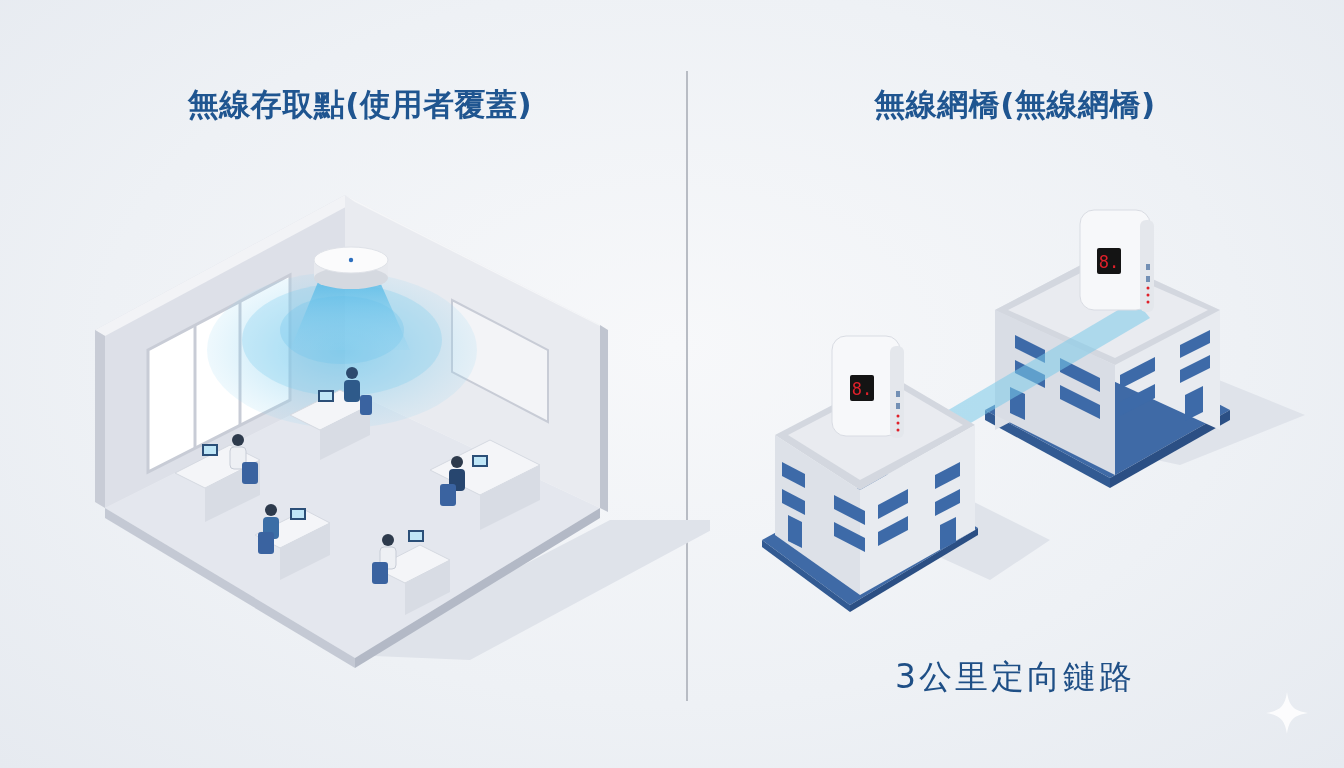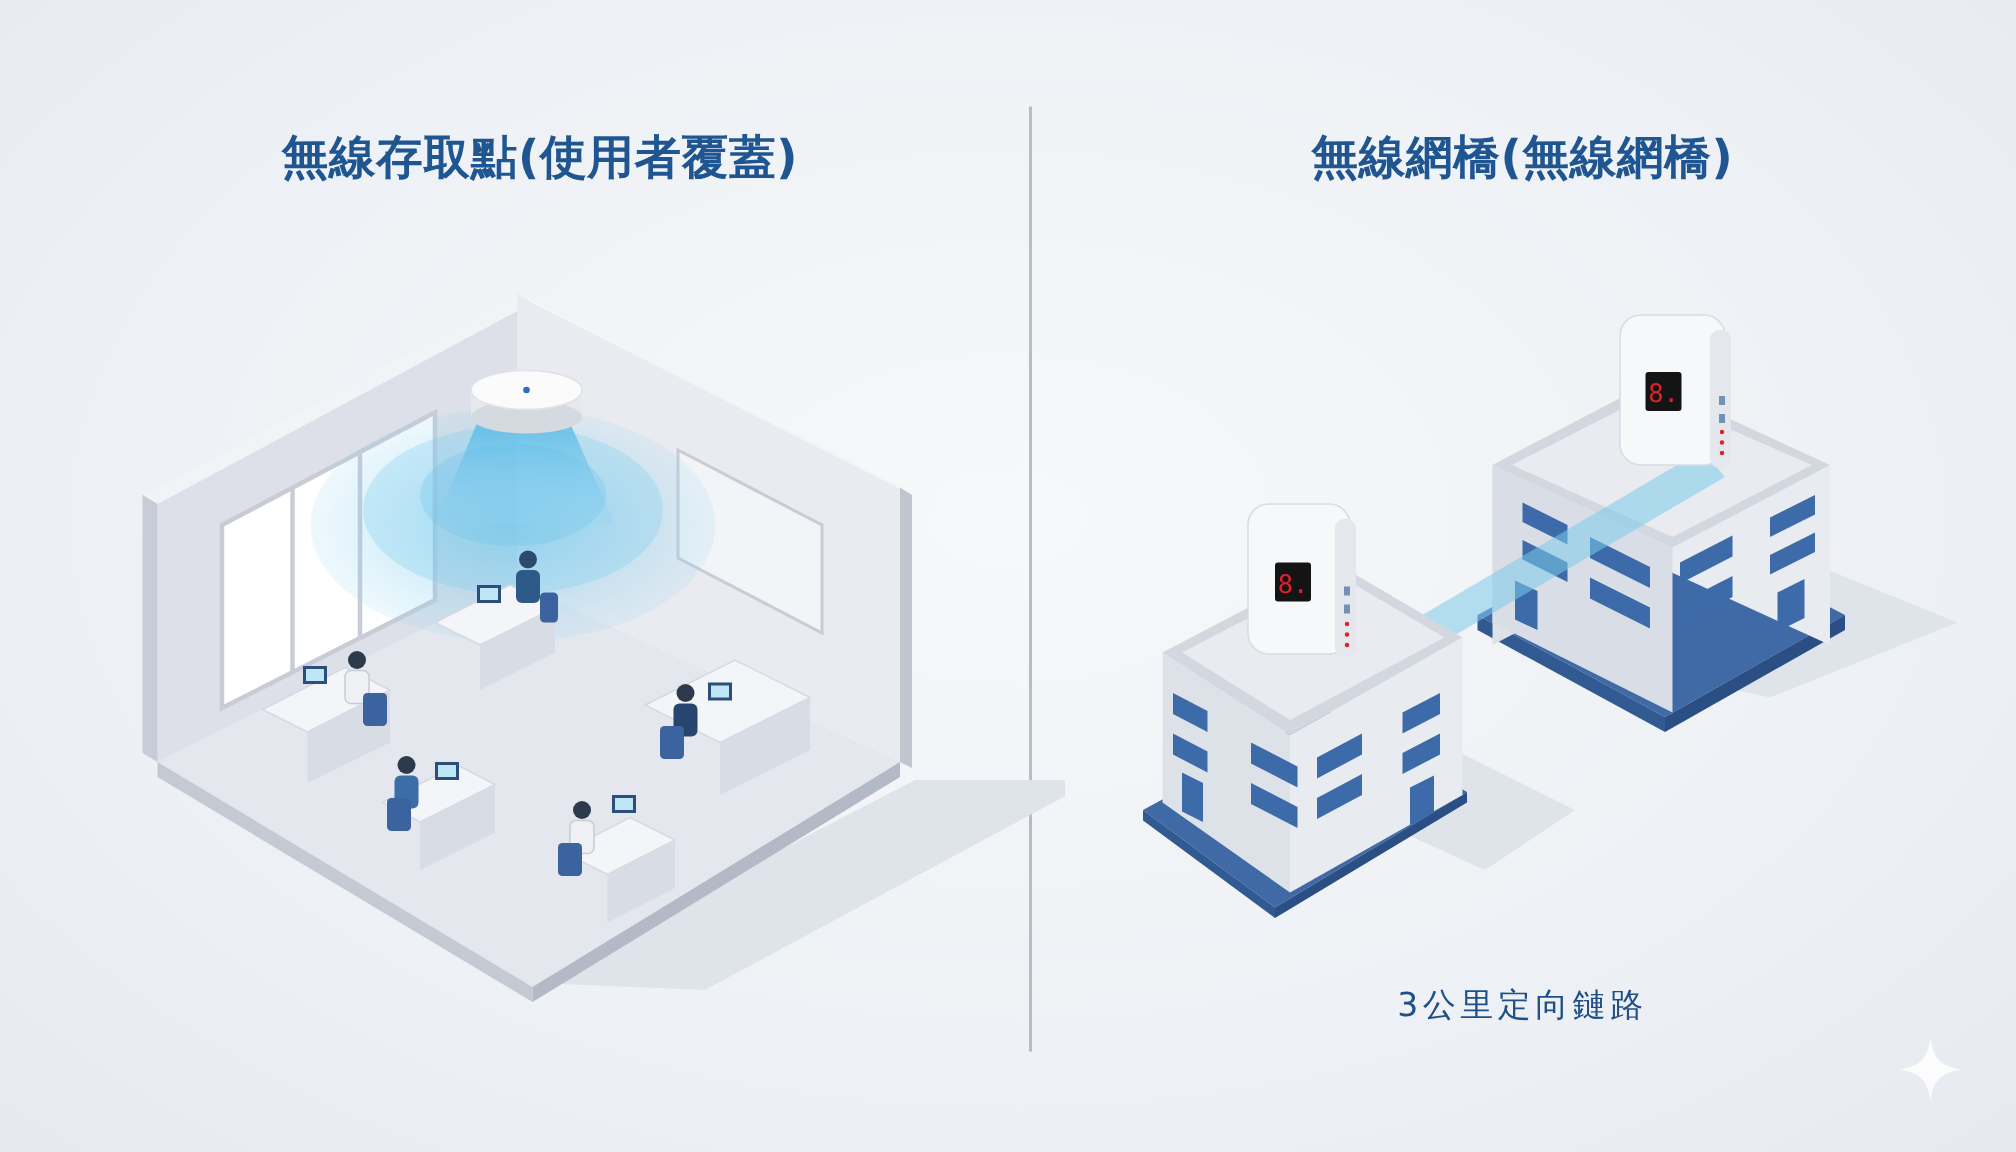--- a/index.html
+++ b/index.html
@@ -13,21 +13,21 @@
     color:#1f5590; letter-spacing:0.5px; white-space:nowrap;
     transform: translateX(-50%);
   }
   #title-left { left:360px;text-align:center; }
   #title-right { left:1015px; }
   #divider {
     position:absolute; left:686px; top:71px; width:2px; height:630px; background:#b8bcc4;
   }
   #caption {
     position:absolute; left:1015px; top:655px; transform:translateX(-50%);
-    font-size:22px; color:#1f4f86; letter-spacing:3px; white-space:nowrap;
+    font-size:33px; color:#1f4f86; letter-spacing:3px; white-space:nowrap;
   }
   svg.illus { position:absolute; }
   #sparkle { position:absolute; left:1262px; top:688px; width:50px; height:50px; }
 </style>
 </head>
 <body>
 
 <div id="title-left" class="title">無線存取點(使用者覆蓋)</div>
 <div id="title-right" class="title">無線網橋(無線網橋)</div>
 <div id="divider"></div>

